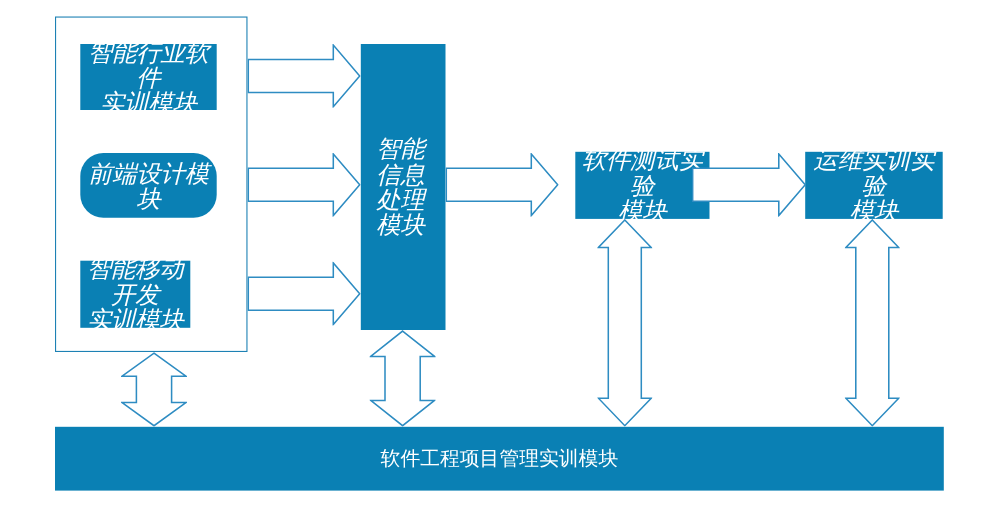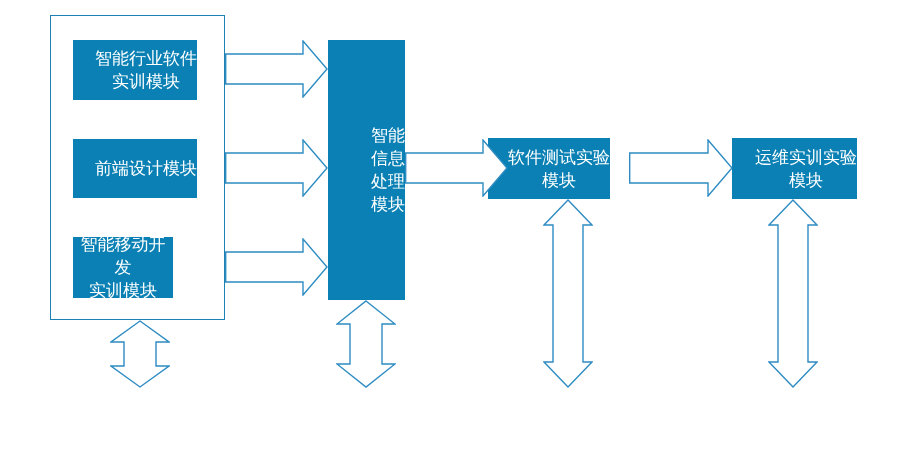--- a/index.html
+++ b/index.html
@@ -16,29 +16,29 @@
     font-family:"Liberation Sans","DejaVu Sans",sans-serif;
     position:relative;overflow:hidden;
   }
   .canvas{position:absolute;left:0;top:0;width:899px;height:463px;}
   .group-box{
     position:absolute;left:50px;top:15px;width:175px;height:305px;
     background:var(--bg);border:1.5px solid var(--box-border);
   }
   .node{
     position:absolute;background:var(--shape-fill);color:var(--text-color);
-    display:flex;align-items:center;justify-content:flex-end;text-align:center;
-    font-size:17px;line-height:23px;
+    display:flex;align-items:center;justify-content:flex-start;text-align:center;
+    font-size:22px;line-height:23px;font-style:italic;
   }
   .node .lbl{white-space:pre-line;}
   .n1{left:73px;top:40px;width:124px;height:60px;}
-  .n2{left:73px;top:139px;width:124px;height:59px;}
+  .n2{left:73px;top:139px;width:124px;height:59px;border-radius:21px;}
   .n3{left:73px;top:237px;width:100px;height:61px;}
   .hub{left:328px;top:40px;width:77px;height:260px;padding-left:14px;}
-  .test{left:488px;top:138px;width:122px;height:61px;}
+  .test{left:523px;top:138px;width:122px;height:61px;}
   .ops{left:732px;top:138px;width:125px;height:61px;}
   .bar{
     position:absolute;left:50px;top:388px;width:808px;height:58px;
     background:var(--shape-fill);color:var(--text-color);
     display:flex;align-items:center;justify-content:center;
     font-size:18px;line-height:24px;
   }
   .arrow{position:absolute;display:block;}
   .arrow polygon{fill:var(--bg);stroke:var(--shape-stroke);stroke-width:1.4;}
   .a1{left:225px;top:40px;}
@@ -79,20 +79,23 @@
 
   <div class="node test">
     <span class="lbl">软件测试实验
 模块</span>
   </div>
   <div class="node ops">
     <span class="lbl">运维实训实验
 模块</span>
   </div>
 
+  <div class="bar">
+    <span class="lbl">软件工程项目管理实训模块</span>
+  </div>
 
   <svg class="arrow a1" width="103" height="58" viewBox="0 0 103 58">
     <polygon points="0.7,14 78,14 78,1 102,29 78,57 78,44 0.7,44"></polygon>
   </svg>
   <svg class="arrow a2" width="103" height="58" viewBox="0 0 103 58">
     <polygon points="0.7,14 78,14 78,1 102,29 78,57 78,44 0.7,44"></polygon>
   </svg>
   <svg class="arrow a3" width="103" height="58" viewBox="0 0 103 58">
     <polygon points="0.7,14 78,14 78,1 102,29 78,57 78,44 0.7,44"></polygon>
   </svg>

